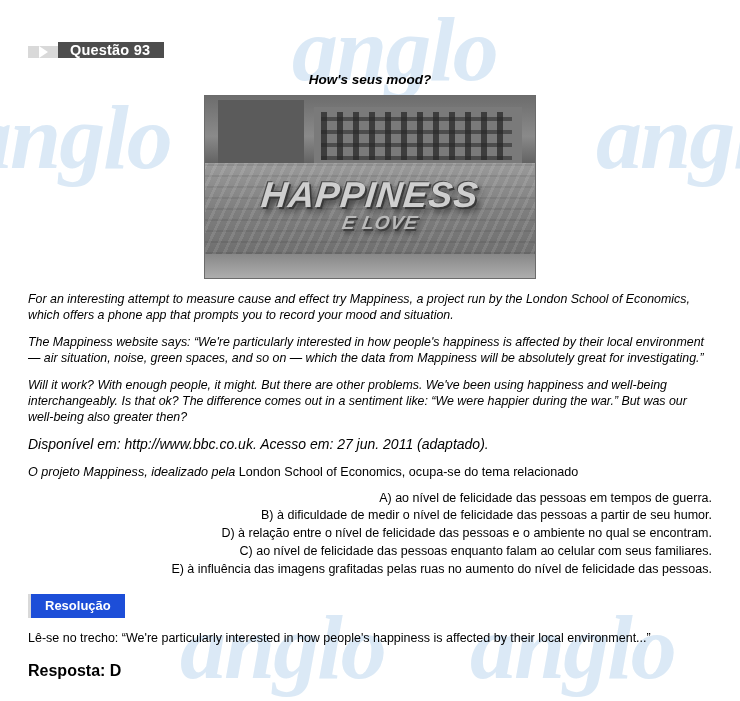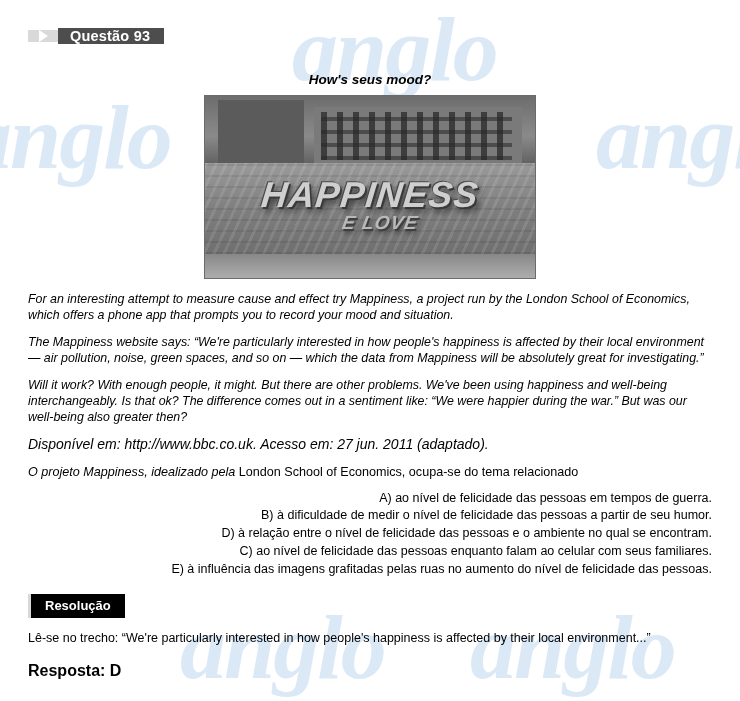--- a/index.html
+++ b/index.html
@@ -46,21 +46,21 @@
     z-index: 2;
     padding: 0 28px;
   }
 
   
   .question-header {
     position: relative;
     margin: 14px 14px 0 0;
     height: 44px;
     display: flex;
-    align-items: center;
+    align-items: flex-end;
   }
   .header-arrow {
     width: 30px;
     background: #d9d9d9;
     display: flex;
     align-items: center;
     justify-content: center;
   }
   .header-arrow .tri {
     width: 0; height: 0;
@@ -200,21 +200,21 @@
     font-size: 12.5px;
     line-height: 1.42;
     margin: 0;
     white-space: nowrap;
   }
 
   
   .resolucao-bar {
     margin: 16px 0 12px 0;
     display: inline-block;
-    background: #000000;
+    background: #1d4ed8;
     color: #ffffff;
     font-weight: bold;
     font-size: 13px;
     padding: 4px 14px 5px 14px;
     border-left: 3px solid #d9d9d9;
     text-align: right;
   }
   .resolucao-row { display: flex; align-items: center; }
 
   p.res-text {
@@ -259,21 +259,21 @@
       <div class="bldg-windows"></div>
       <div class="wall"></div>
       <div class="wall-tex"></div>
       <div class="ground"></div>
       <div class="graf-text">HAPPINESS</div>
       <div class="graf-text-2">E LOVE</div>
     </div>
   </div>
 
   <p class="body-par">For an interesting attempt to measure cause and effect try Mappiness, a project run by the London School of Economics, which offers a phone app that prompts you to record your mood and situation.</p>
-  <p class="body-par">The Mappiness website says: “We're particularly interested in how people's happiness is affected by their local environment — air pollution, noise, green spaces, and so on — which the data from Mappiness will be absolutely great for investigating.”</p>
+  <p class="body-par">The Mappiness website says: “We're particularly interested in how people's happiness is affected by their local environment — air situation, noise, green spaces, and so on — which the data from Mappiness will be absolutely great for investigating.”</p>
   <p class="body-par">Will it work? With enough people, it might. But there are other problems. We've been using happiness and well-being interchangeably. Is that ok? The difference comes out in a sentiment like: “We were happier during the war.” But was our well-being also greater then?</p>
   <p class="source">Disponível em: http://www.bbc.co.uk. Acesso em: 27 jun. 2011 (adaptado).</p>
 
   <p class="stem"><span class="it">O projeto Mappiness,</span><span class="it"> idealizado pela </span><span>London School of Economics, </span><span>ocupa-se do tema relacionado</span></p>
 
   <ol class="alts">
     <li>A) ao nível de felicidade das pessoas em tempos de guerra.</li>
     <li>B) à dificuldade de medir o nível de felicidade das pessoas a partir de seu humor.</li>
     <li>D) à relação entre o nível de felicidade das pessoas e o ambiente no qual se encontram.</li>
     <li>C) ao nível de felicidade das pessoas enquanto falam ao celular com seus familiares.</li>

